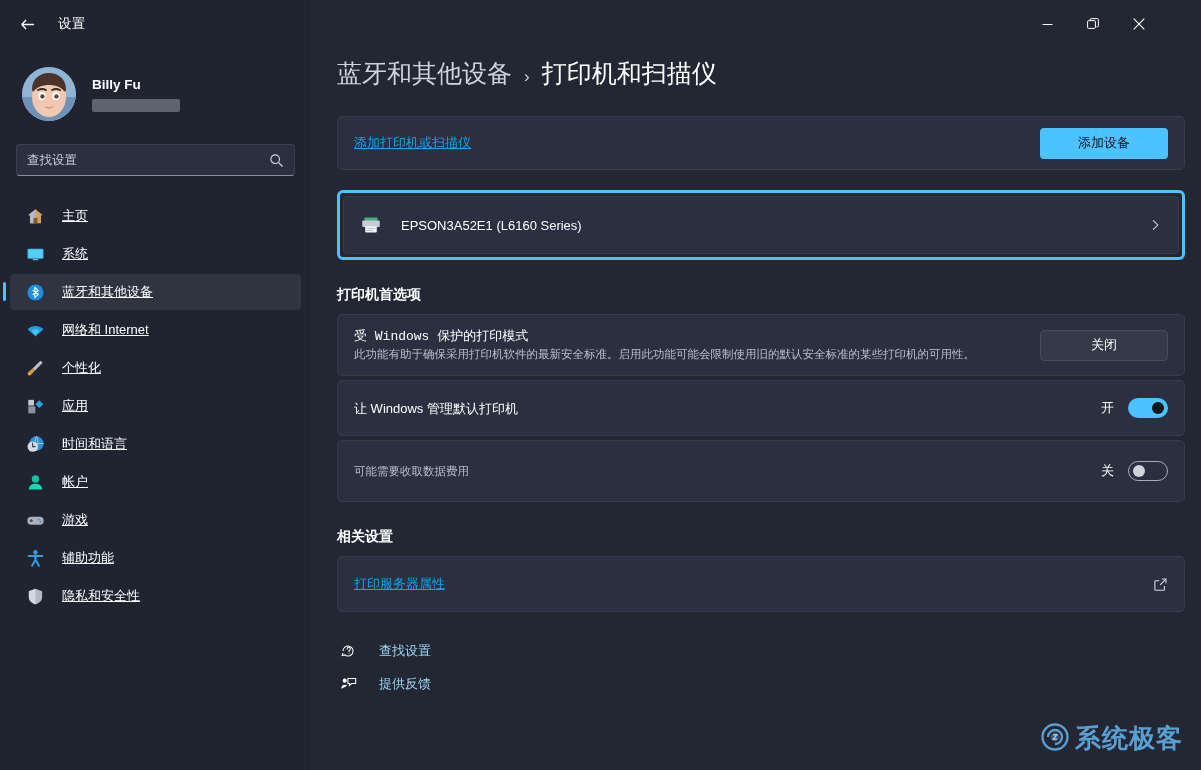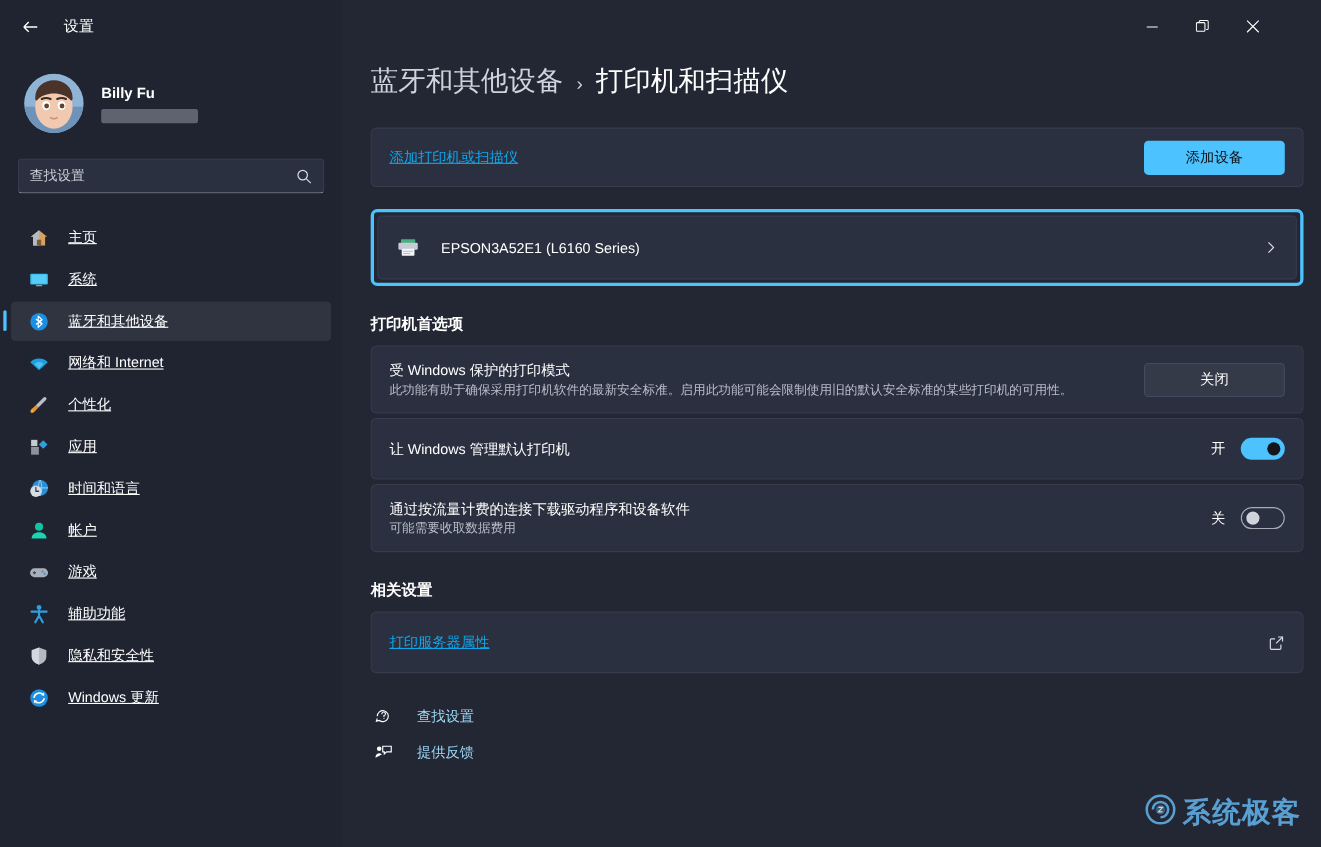--- a/index.html
+++ b/index.html
@@ -242,21 +242,21 @@
   .printer-name { margin-left: 17px; font-size: 13px; color: #ffffff; }
   .chev { color: #d5d9e2; display: flex; }
 
   .section-head {
     font-size: 14px;
     font-weight: bold;
     color: #ffffff;
     margin: 26px 0 10px 12px;
   }
 
-  .card.two-line { height: 62px; align-items: center; }
+  .card.two-line { height: 62px; align-items: center; font-family: Liberation Mono, monospace; }
   .row-texts { display: flex; flex-direction: column; justify-content: center; }
   .row-title { font-size: 13px; color: #ffffff; line-height: 17px; }
   .row-sub { font-size: 11.5px; color: #b9bec9; line-height: 16px; margin-top: 2px; }
 
   .toggle-state { font-size: 13px; color: #ffffff; margin-right: 14px; }
   .toggle {
     width: 40px; height: 20px;
     border-radius: 10px;
     position: relative;
     cursor: pointer;
@@ -497,30 +497,20 @@
       <div class="nav-item">
         <span class="nav-ico">
           <svg width="19" height="19" viewBox="0 0 20 20">
             <path d="M10 1.8l7 2.6v6c0 4.2-3.4 6.6-7 7.8-3.6-1.2-7-3.6-7-7.8v-6z" fill="#b3b9c3"></path>
             <path d="M10 1.8v16.4c-3.6-1.2-7-3.6-7-7.8v-6z" fill="#d3d8df"></path>
           </svg>
         </span>
         <span class="nav-label">隐私和安全性</span>
       </div>
 
-      <div class="nav-item">
-        <span class="nav-ico">
-          <svg width="19" height="19" viewBox="0 0 20 20">
-            <circle cx="10" cy="10" r="8.4" fill="#1e8fe0"></circle>
-            <path d="M14.2 7.2A5.2 5.2 0 0 0 5.2 9.3M5.8 12.8a5.2 5.2 0 0 0 9-2.1" stroke="#ffffff" stroke-width="1.5" fill="none" stroke-linecap="round"></path>
-            <path d="M14.9 4.6v2.9h-2.9zM5.1 15.4v-2.9h2.9z" fill="#ffffff"></path>
-          </svg>
-        </span>
-        <span class="nav-label">Windows 更新</span>
-      </div>
 
     </div>
   </div>
 
   <div class="main">
     <div class="main-inner">
 
       <div class="page-title">
         <span class="bc-parent">蓝牙和其他设备</span>
         <span class="bc-sep">›</span>
@@ -569,21 +559,20 @@
         <span class="row-title">让 Windows 管理默认打印机</span>
         <span class="flexfill"></span>
         <span class="toggle-state">开</span>
         <span class="toggle on">
             <span class="knob"></span>
           </span>
       </div>
 
       <div class="card two-line" style="margin-top:4px;height:62px;">
         <span class="row-texts">
-          <span class="row-title">通过按流量计费的连接下载驱动程序和设备软件</span>
           <span class="row-sub">可能需要收取数据费用</span>
         </span>
         <span class="flexfill"></span>
         <span class="toggle-state">关</span>
         <span class="toggle off">
             <span class="knob"></span>
           </span>
       </div>
 
       <div class="section-head">相关设置</div>

